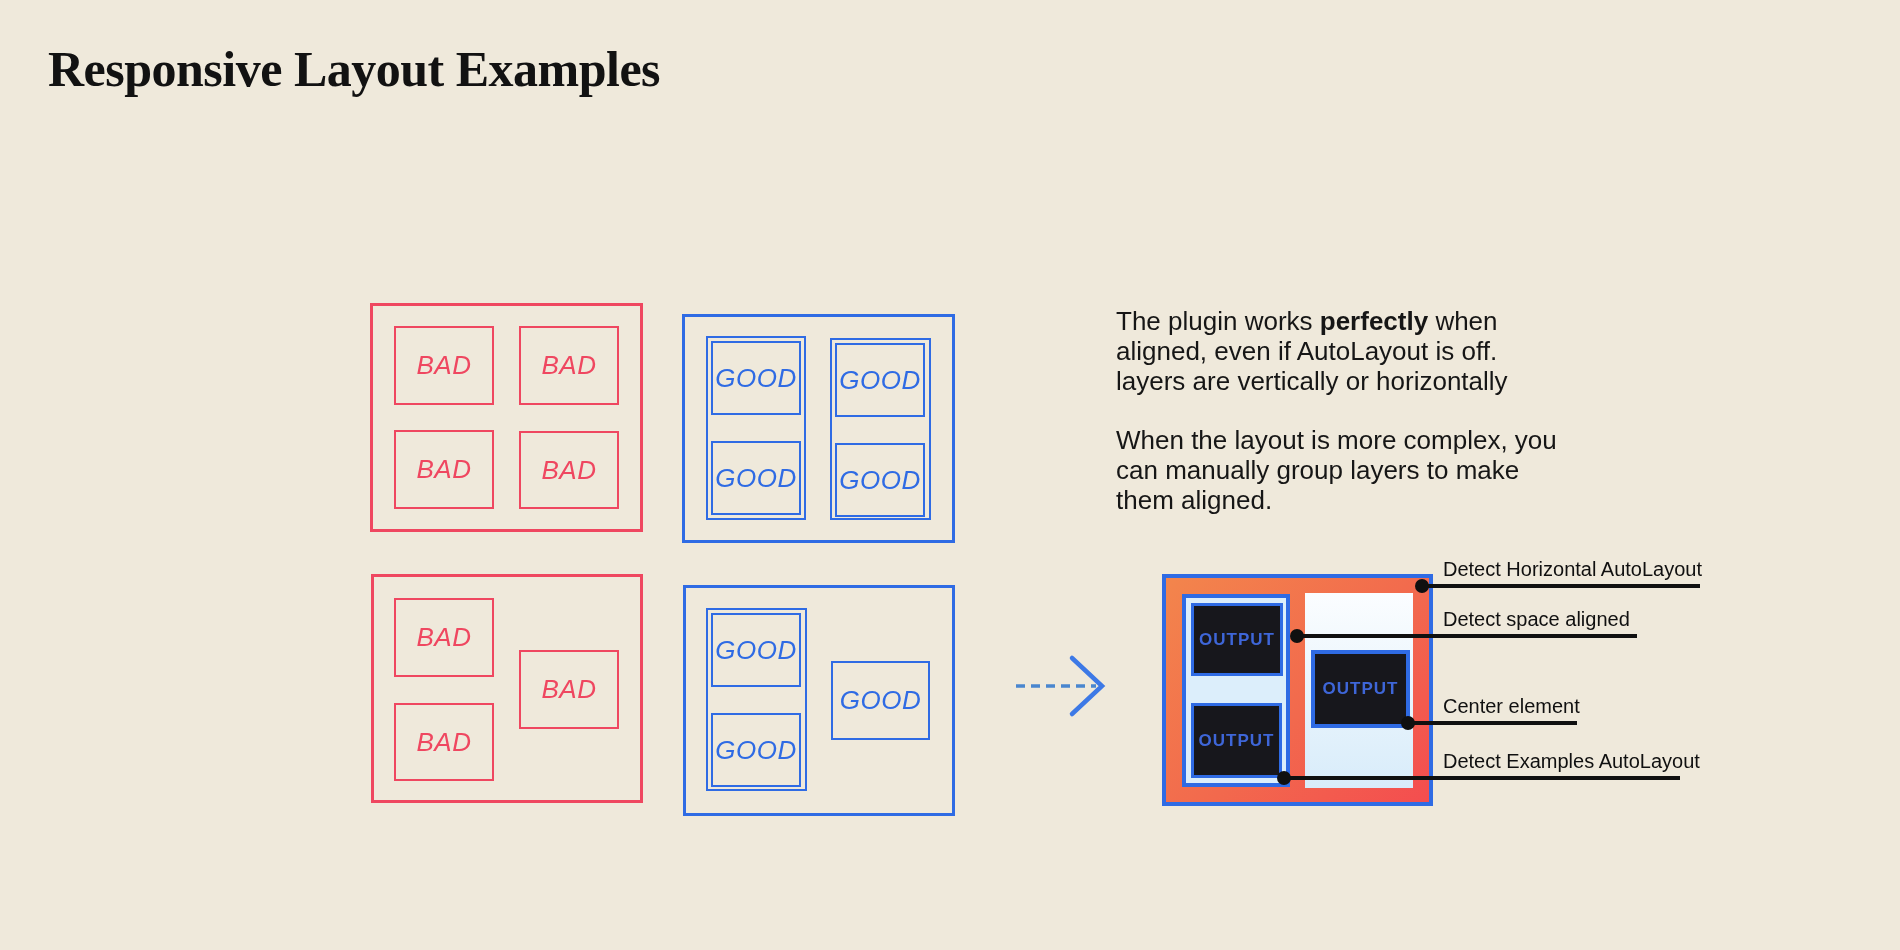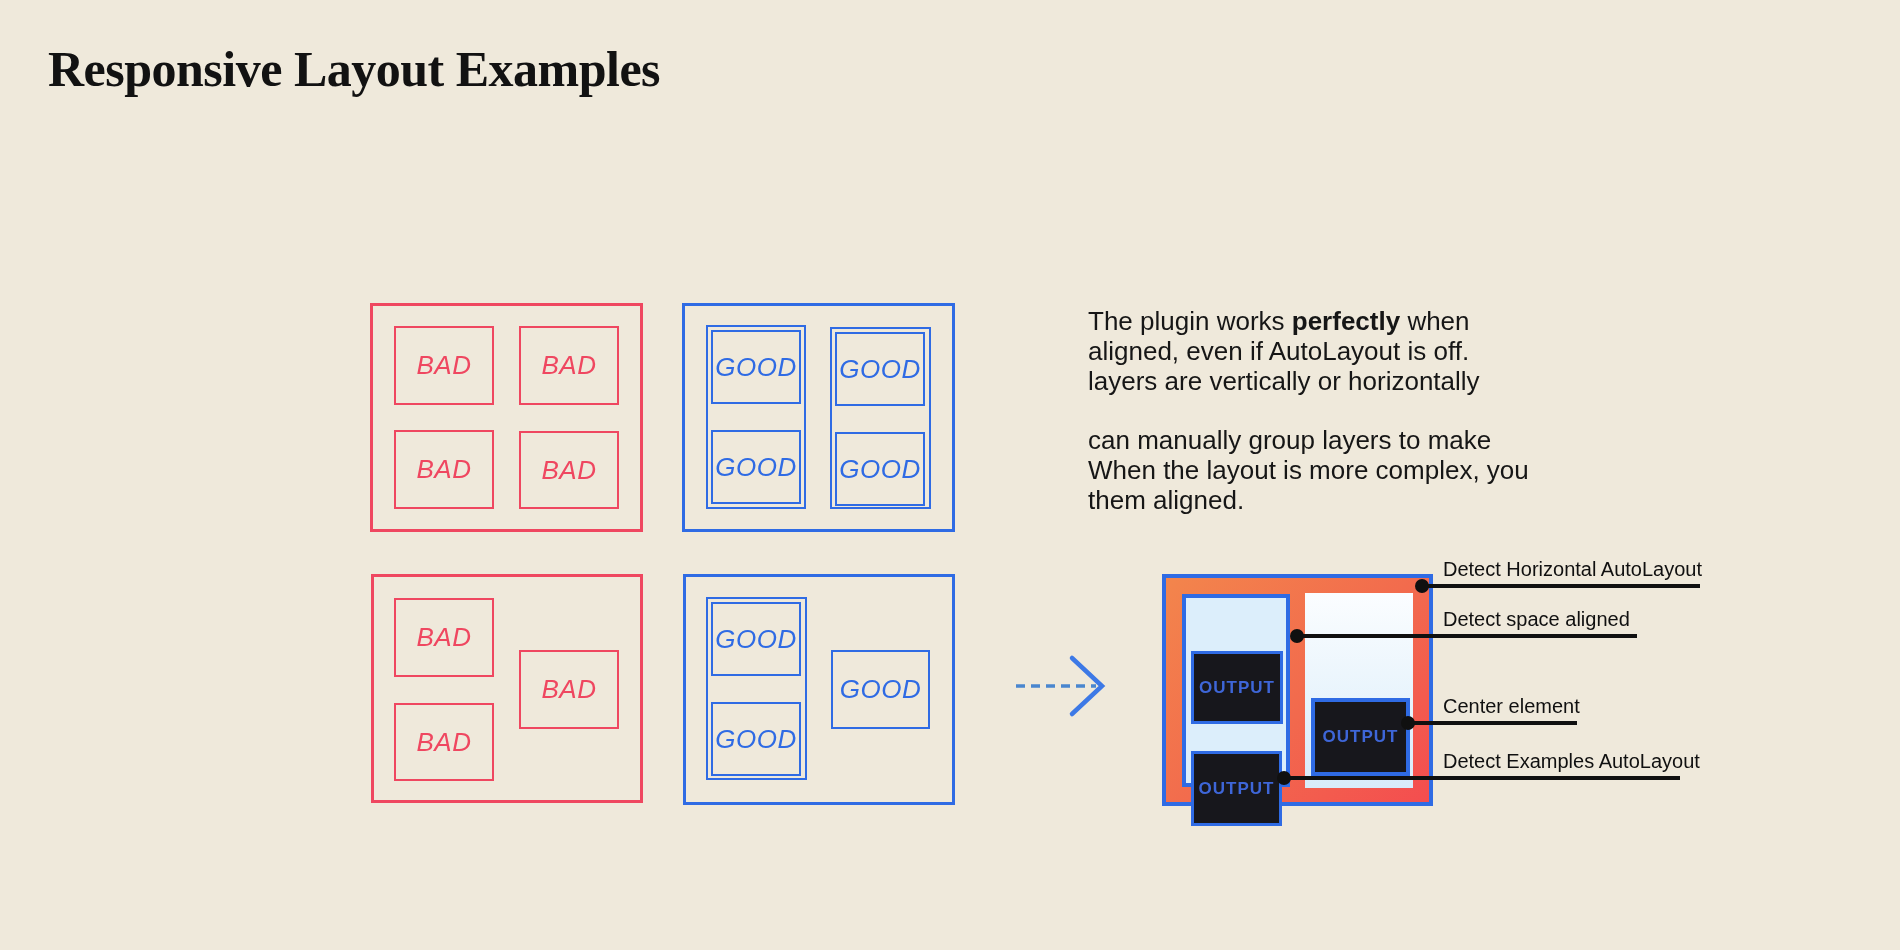--- a/index.html
+++ b/index.html
@@ -17,21 +17,21 @@
   html,body{width:1900px;height:950px;}
   body{font-family:"Liberation Sans", sans-serif;background:var(--bg);}
   .canvas{position:relative;width:1900px;height:950px;background:var(--bg);overflow:hidden;}
 
   .title{position:absolute;left:48px;top:40px;font-size:50px;font-weight:700;
          letter-spacing:-0.5px;color:var(--ink);font-family:Liberation Serif, serif;}
 
   
   .group{position:absolute;}
   .g-red{border:3px solid var(--red);}
-  .g-blue{border:3px solid var(--blue);}
+  .g-blue{border:3px solid var(--blue);margin-top:11px;}
   .cell{position:absolute;display:flex;align-items:center;justify-content:center;
         font-size:26px;font-weight:500;letter-spacing:0.5px;font-style:italic;}
   .cell-red{border:2px solid var(--red);color:var(--red);}
   .cell-blue{border:2px solid var(--blue);color:var(--blue);}
   .wrap-blue{position:absolute;border:2px solid var(--blue);}
 
   
   #g-bad1{left:370px;top:303px;width:273px;height:229px;}
   #g-bad1 .b1{left:21px;top:20px;width:100px;height:79px;}
   #g-bad1 .b2{left:146px;top:20px;width:100px;height:79px;}
@@ -52,38 +52,38 @@
   #g-bad2 .b3{left:20px;top:126px;width:100px;height:78px;}
 
   
   #g-good2{left:683px;top:574px;width:272px;height:231px;}
   #g-good2 .c1{left:20px;top:20px;width:101px;height:183px;}
   #g-good2 .single{left:145px;top:73px;width:99px;height:79px;}
 
   
   .desc{position:absolute;left:1088px;top:306px;width:470px;
         font-size:26px;line-height:30px;color:#161616;}
-  .desc .line{display:block;}
+  .desc .line{display:block;margin-left:28px;}
   .desc .gap{height:29px;}
   .desc b{font-weight:700;}
 
   
   .arrow{position:absolute;left:1012px;top:652px;width:100px;height:68px;}
 
   
   #frame{position:absolute;left:1162px;top:574px;width:271px;height:232px;
          border:4px solid var(--blue);
          background:linear-gradient(135deg,#F3854C 0%,#F2694D 55%,#F44D4F 100%);}
   .panel-left{position:absolute;left:16px;top:16px;width:108px;height:193px;
          border:4px solid var(--blue);background:var(--panel);}
   .panel-right{position:absolute;left:139px;top:15px;width:108px;height:195px;
          background:linear-gradient(180deg,#FBFDFF 0%,#D8ECFA 100%);}
   .outbox{position:absolute;display:flex;align-items:center;justify-content:center;
          border:3px solid var(--blue);background:var(--dark);color:var(--outtext);
-         font-size:17px;font-weight:600;letter-spacing:1px;margin-top:48px;}
+         font-size:17px;font-weight:600;letter-spacing:1px;}
   .panel-left .o1{left:5px;top:5px;width:92px;height:73px;}
   .panel-left .o2{left:5px;top:105px;width:91px;height:75px;}
   .panel-right .oc{left:6px;top:57px;width:99px;height:78px;border-width:4px;}
 
   
   .co-line{position:absolute;height:4px;background:var(--anno);}
   .co-dot{position:absolute;width:14px;height:14px;border-radius:50%;background:var(--anno);}
   .co-label{position:absolute;font-size:20px;font-weight:500;color:var(--anno);white-space:nowrap;text-align:center;}
 
   #co1-line{left:1422px;top:584px;width:278px;}
@@ -167,22 +167,22 @@
     <div class="cell cell-blue single">
         <span>GOOD</span>
       </div>
   </div>
 
   <div class="desc">
     <span class="line"><span>The plugin works </span><b>perfectly</b><span> when</span></span>
     <span class="line">aligned, even if AutoLayout is off.</span>
     <span class="line">layers are vertically or horizontally</span>
     <div class="gap"></div>
+    <span class="line">When the layout is more complex, you</span>
     <span class="line">can manually group layers to make</span>
-    <span class="line">When the layout is more complex, you</span>
     <span class="line">them aligned.</span>
   </div>
 
   <svg class="arrow" viewBox="0 0 100 68">
     <line x1="4" y1="34" x2="84" y2="34" stroke="#4A86CF" stroke-width="3.5" stroke-dasharray="9 6"></line>
     <polyline points="60,6 90,34 60,62" fill="none" stroke="#3D79E6" stroke-width="4.5" stroke-linecap="round" stroke-linejoin="miter"></polyline>
   </svg>
 
   <div id="frame">
     <div class="panel-left">

